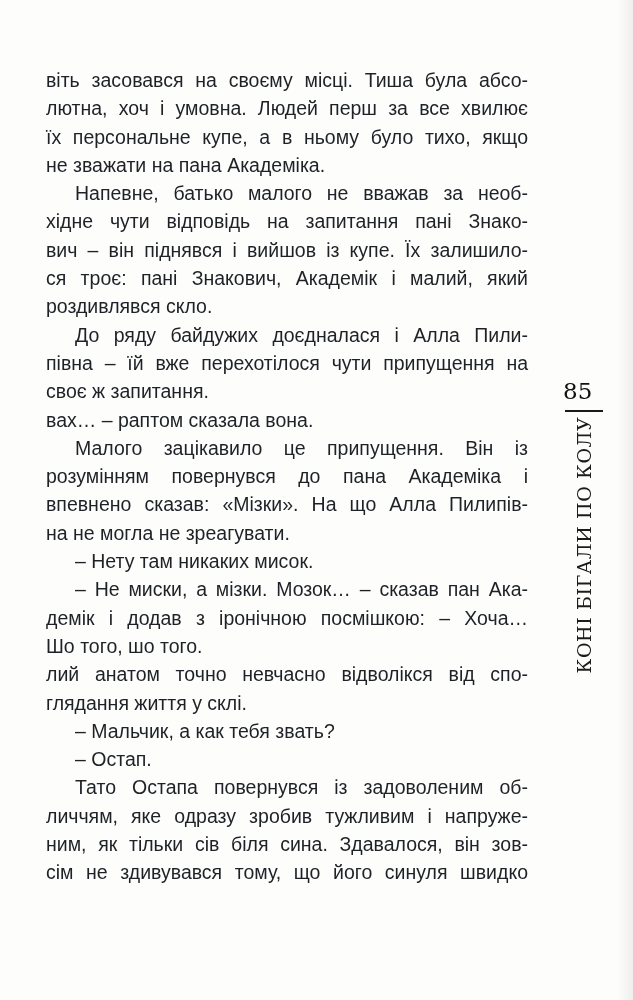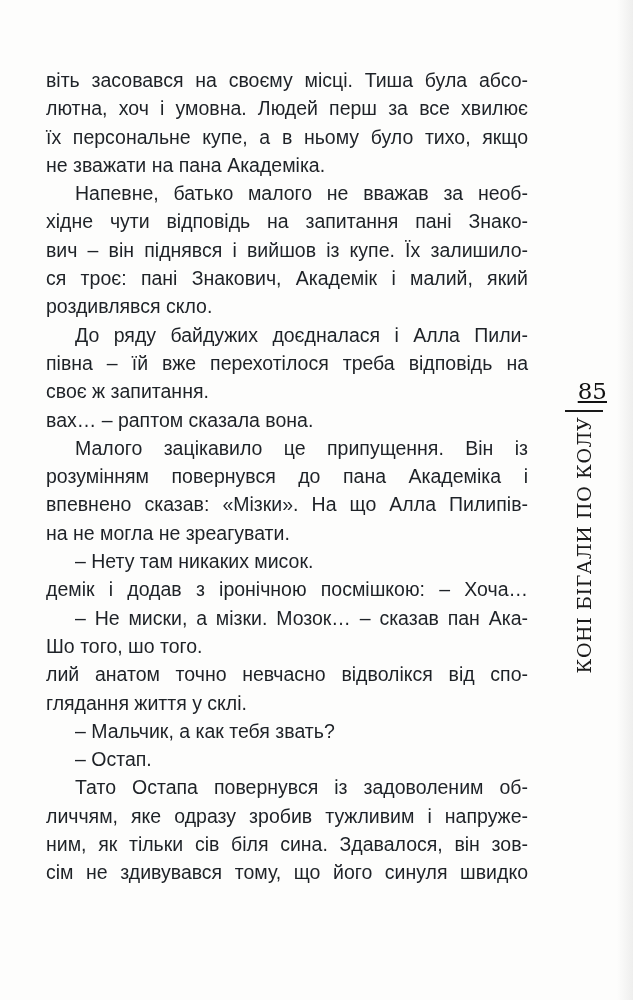--- a/index.html
+++ b/index.html
@@ -37,25 +37,24 @@
     text-align-last: left;
   }
   .line.indent {
     padding-left: 29px;
   }
   .page-number {
     position: absolute;
     left: 563px;
     top: 378px;
     width: 44px;
-    text-align: right;
+    text-align: left;
     font-family: "DejaVu Serif", serif;
     font-size: 23px;
     color: #111111;
-    text-decoration: underline;
   }
   .page-number-rule {
     position: absolute;
     left: 565px;
     top: 410px;
     width: 38px;
     height: 2px;
     background: #1a1a1a;
   }
   .running-title {
@@ -89,30 +88,30 @@
       <div class="line">віть засовався на своєму місці. Тиша була абсо-</div>
       <div class="line">лютна, хоч і умовна. Людей перш за все хвилює</div>
       <div class="line">їх персональне купе, а в ньому було тихо, якщо</div>
       <div class="line nojust">не зважати на пана Академіка.</div>
       <div class="line indent">Напевне, батько малого не вважав за необ-</div>
       <div class="line">хідне чути відповідь на запитання пані Знако-</div>
       <div class="line">вич – він піднявся і вийшов із купе. Їх залишило-</div>
       <div class="line">ся троє: пані Знакович, Академік і малий, який</div>
       <div class="line nojust">роздивлявся скло.</div>
       <div class="line indent">До ряду байдужих доєдналася і Алла Пили-</div>
-      <div class="line">півна – їй вже перехотілося треба відповідь на</div>
+      <div class="line">півна – їй вже перехотілося чути припущення на</div>
       <div class="line nojust">своє ж запитання.</div>
       <div class="line nojust">вах… – раптом сказала вона.</div>
       <div class="line indent">Малого зацікавило це припущення. Він із</div>
       <div class="line">розумінням повернувся до пана Академіка і</div>
       <div class="line">впевнено сказав: «Мізки». На що Алла Пилипів-</div>
       <div class="line nojust">на не могла не зреагувати.</div>
       <div class="line indent nojust">– Нету там никаких мисок.</div>
+      <div class="line indent">– Не миски, а мізки. Мозок… – сказав пан Ака-</div>
       <div class="line">демік і додав з іронічною посмішкою: – Хоча…</div>
-      <div class="line indent">– Не миски, а мізки. Мозок… – сказав пан Ака-</div>
       <div class="line nojust">Шо того, шо того.</div>
       <div class="line">лий анатом точно невчасно відволікся від спо-</div>
       <div class="line nojust">глядання життя у склі.</div>
       <div class="line indent nojust">– Мальчик, а как тебя звать?</div>
       <div class="line indent nojust">– Остап.</div>
       <div class="line indent">Тато Остапа повернувся із задоволеним об-</div>
       <div class="line">личчям, яке одразу зробив тужливим і напруже-</div>
       <div class="line">ним, як тільки сів біля сина. Здавалося, він зов-</div>
       <div class="line">сім не здивувався тому, що його синуля швидко</div>
     </div>

